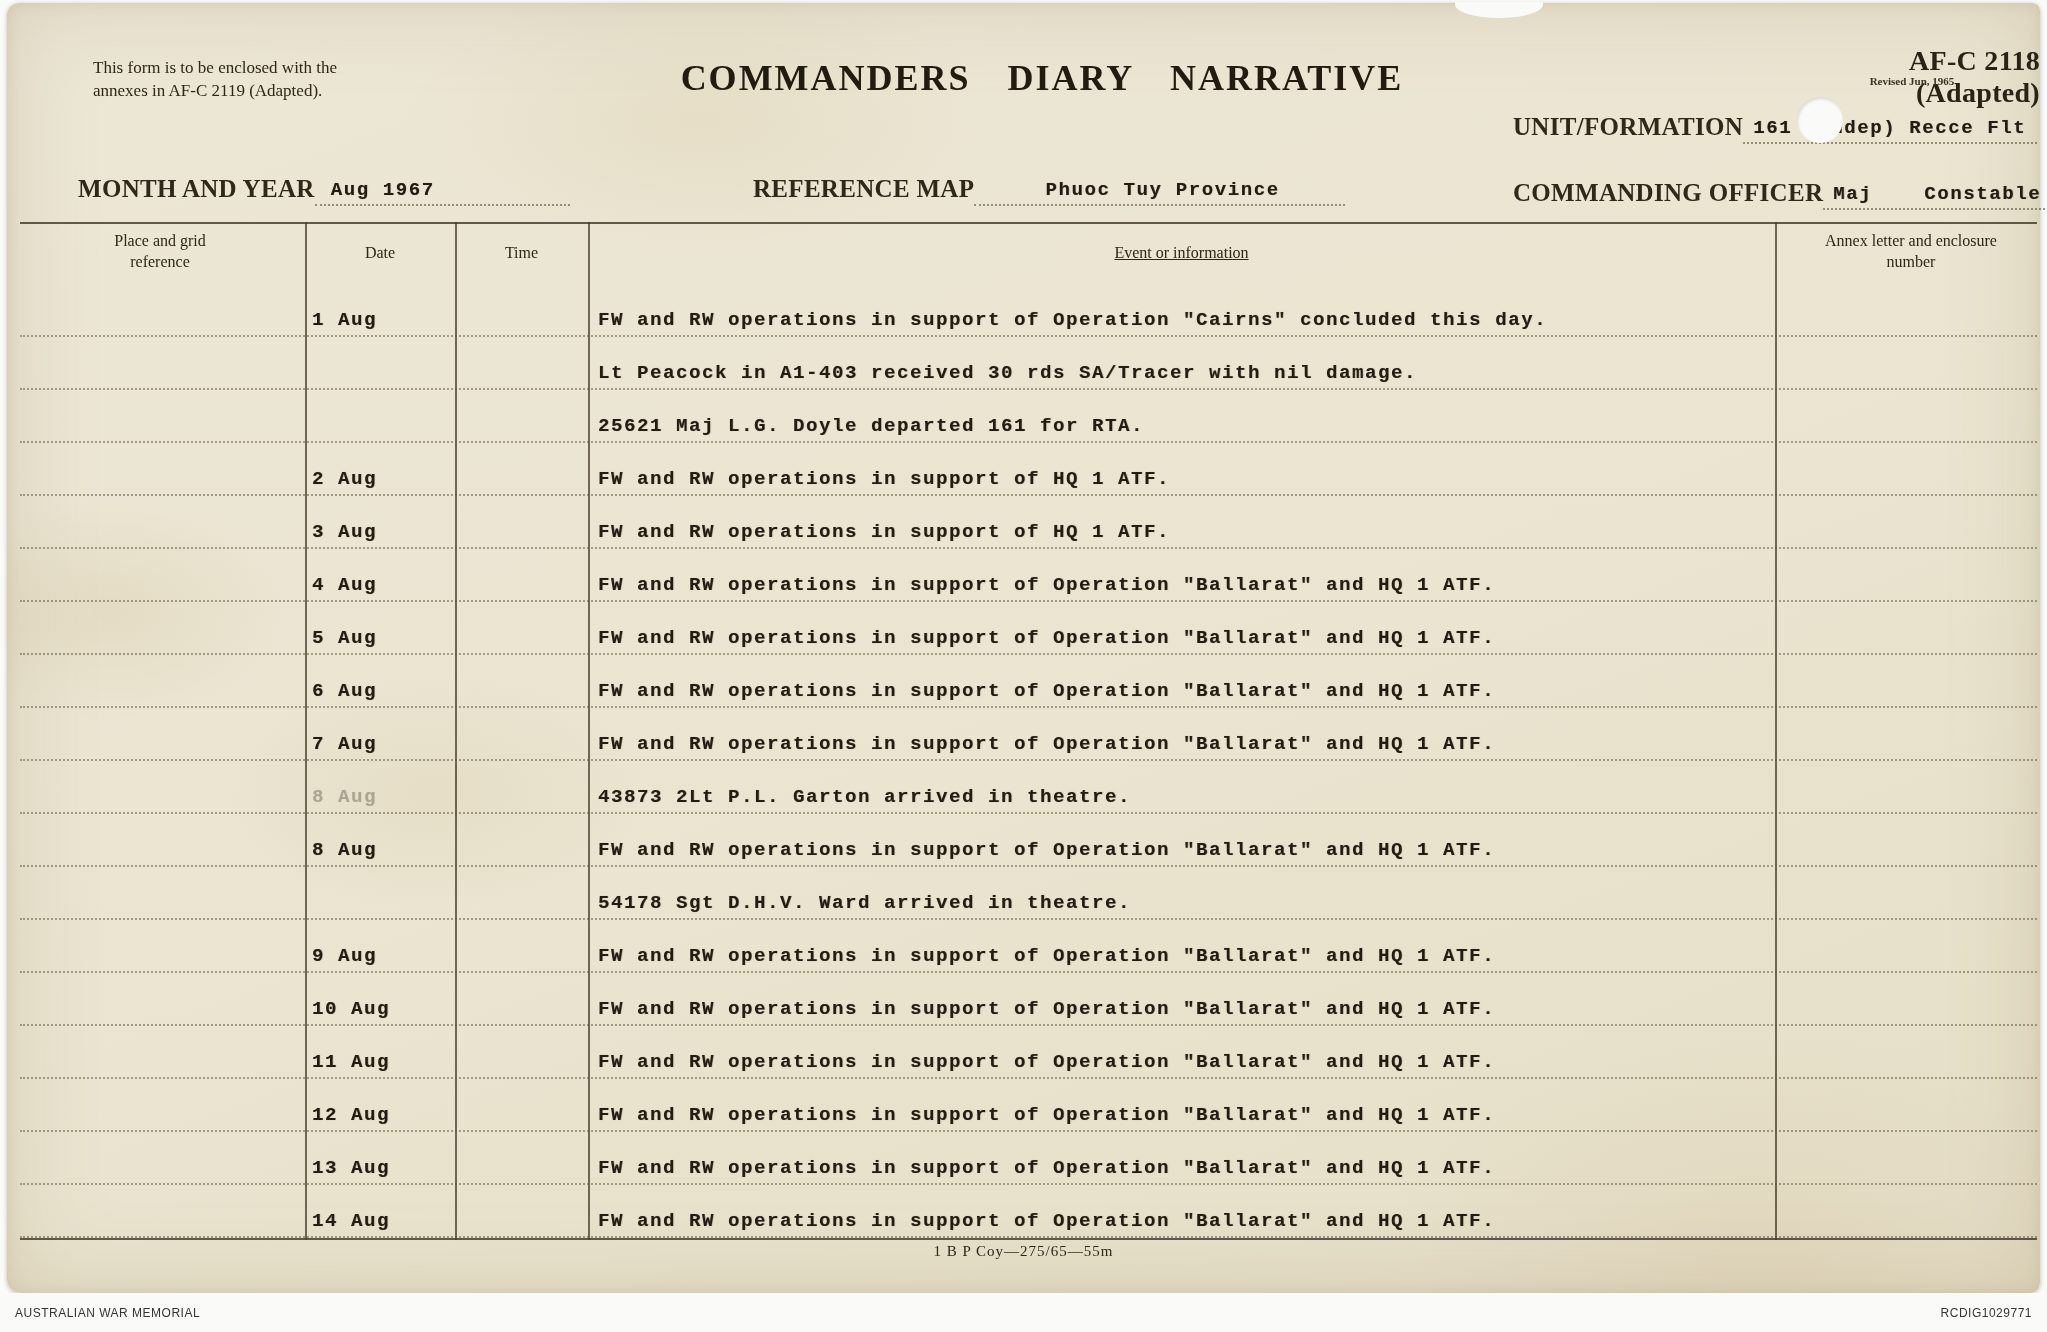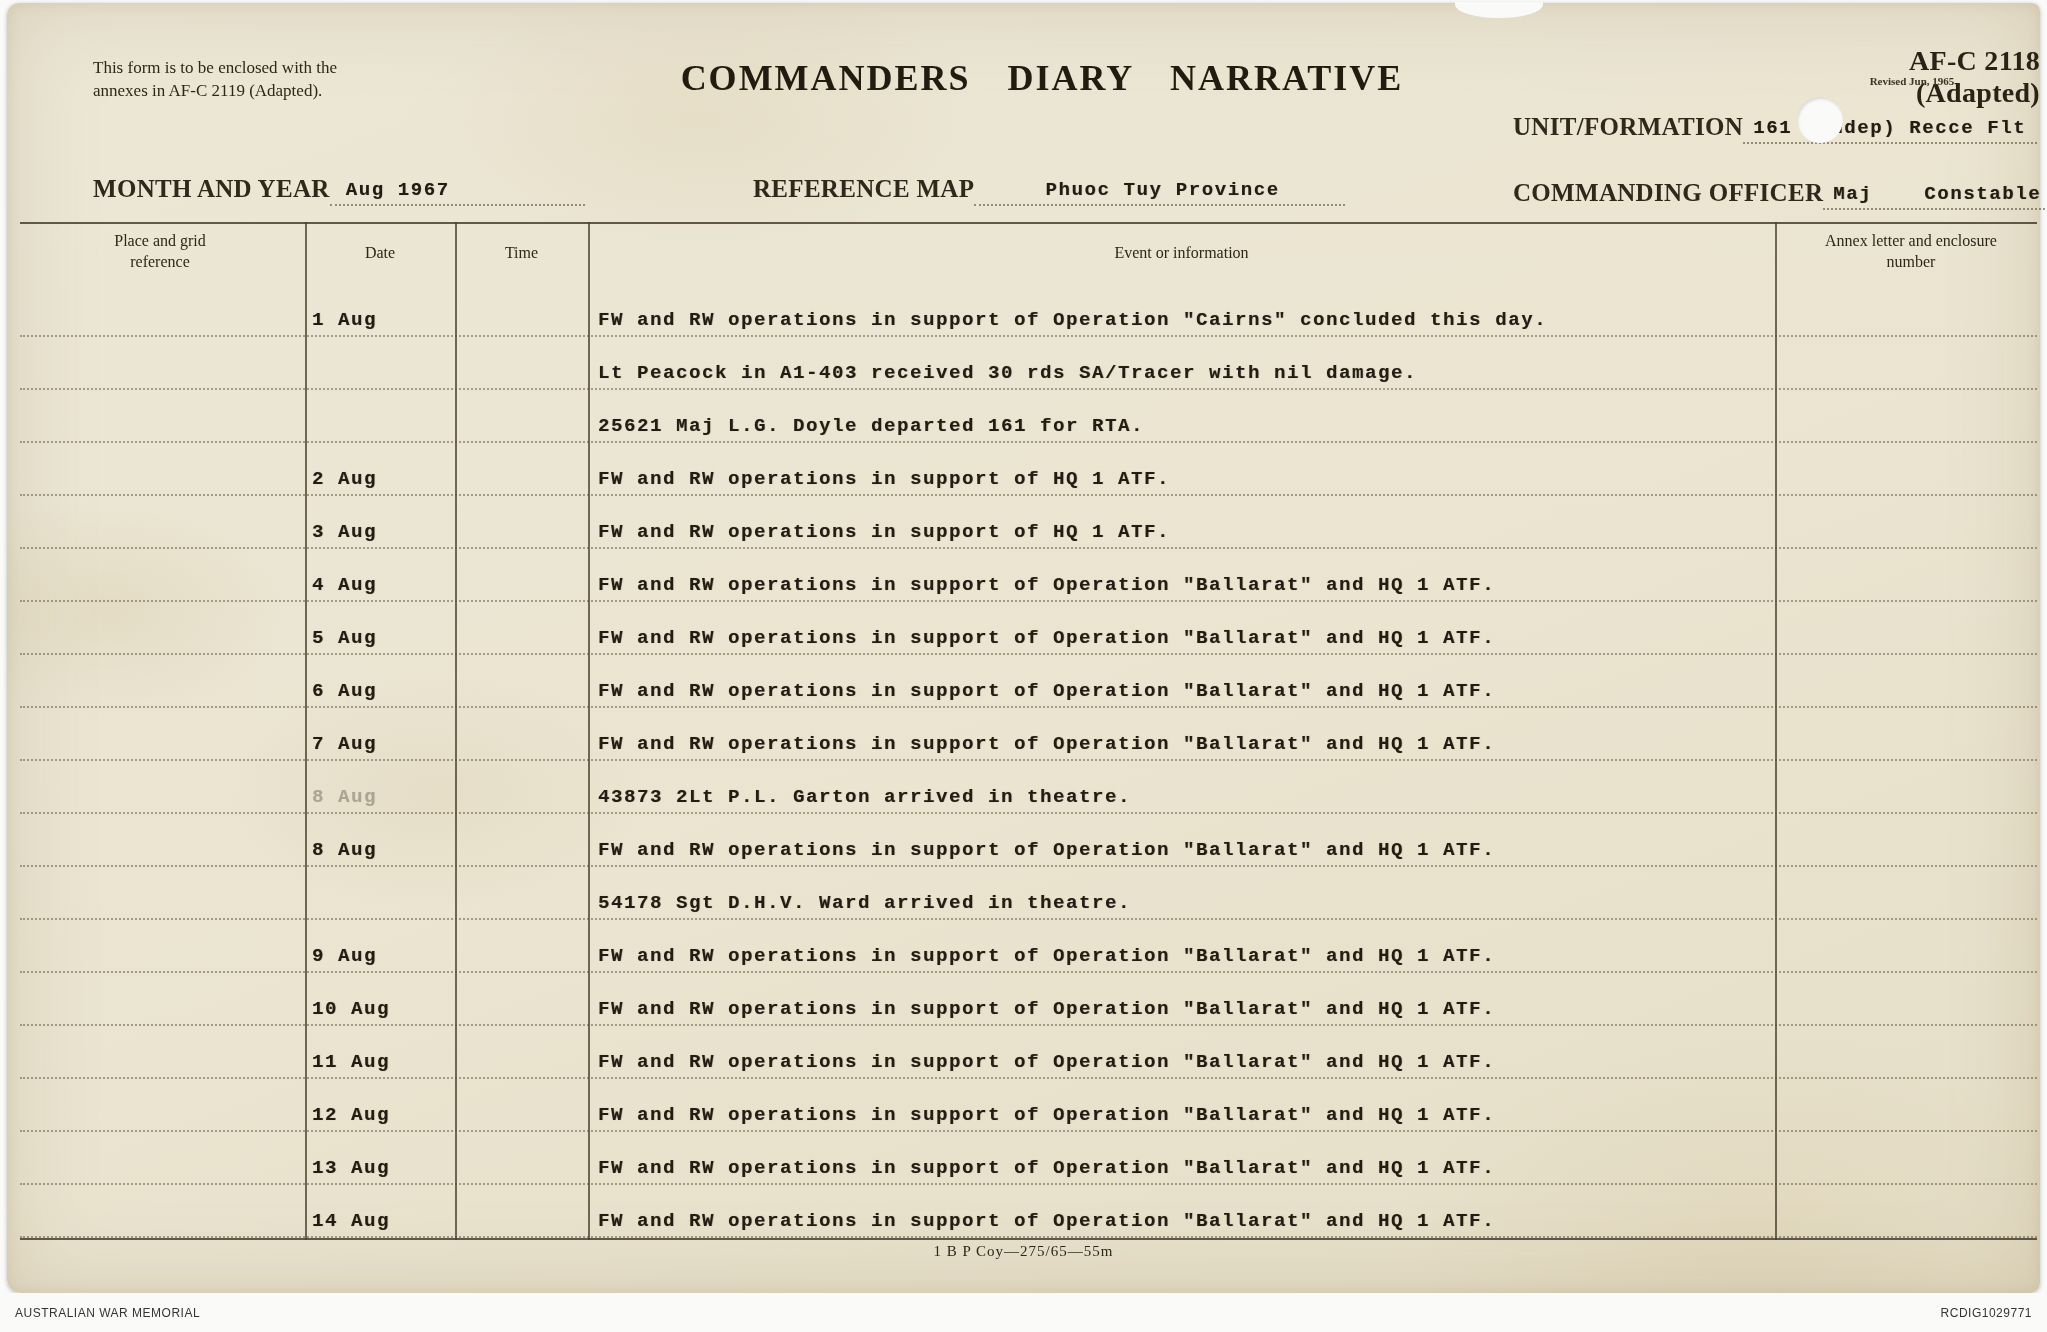--- a/index.html
+++ b/index.html
@@ -64,42 +64,42 @@
     position:absolute; left:1805px; top:72px; width:200px; text-align:center;
     font-weight:700; font-size:11px; color:#3a3323;
   }
 
   .fieldrow { position:absolute; display:flex; align-items:flex-end; }
   .fieldrow .val {
     flex:1; display:flex; align-items:flex-end; min-height:28px;
     border-bottom:2px dotted rgba(92,80,58,.6); padding:0 4px 3px 10px;
   }
   .fr-unit  { left:1506px; top:110px; width:524px; }
-  .fr-month { left:86px;   top:172px; width:492px;justify-content:center; }
+  .fr-month { left:71px;   top:172px; width:492px;justify-content:center; }
   .fr-map   { left:746px;  top:172px; width:592px; }
   .fr-co    { left:1506px; top:176px; width:524px; }
   .fr-month .val { padding-left:16px; }
   .fr-map   .val { justify-content:center; }
   .co-gap { display:inline-block; width:52px; }
 
   
   .hline { position:absolute; height:2px; background:rgba(62,53,38,.8); }
   .h-top    { left:13px; top:219px;  width:2017px; }
   .h-bottom { left:13px; top:1235px; width:2017px; }
   .vline { position:absolute; width:2px; top:219px; height:1018px; background:rgba(70,60,42,.75); }
   .v1 { left:298px; } .v2 { left:448px; } .v3 { left:581px; } .v4 { left:1768px; }
 
   .thead {
     position:absolute; text-align:center; line-height:1.3;
     font-size:16px; color:#2e2718;
   }
   .th-place { left:88px;   top:228px; width:130px; }
   .th-date  { left:298px;  top:240px; width:150px; }
   .th-time  { left:448px;  top:240px; width:133px; }
-  .th-event { left:581px;  top:240px; width:1187px; }
+  .th-event { left:581px;  top:240px; width:1187px;text-decoration:underline; }
   .th-annex { left:1814px; top:228px; width:180px; }
 
   
   .rows { position:absolute; left:13px; top:281px; width:2017px; }
   .row  { position:relative; height:53px; border-bottom:2px dotted rgba(92,80,58,.5); }
   .row .date  { position:absolute; left:292px; bottom:4px; }
   .row .event { position:absolute; left:578px; bottom:4px; }
   .faded { opacity:.3; filter:blur(.5px); }
 
   .printcode {

